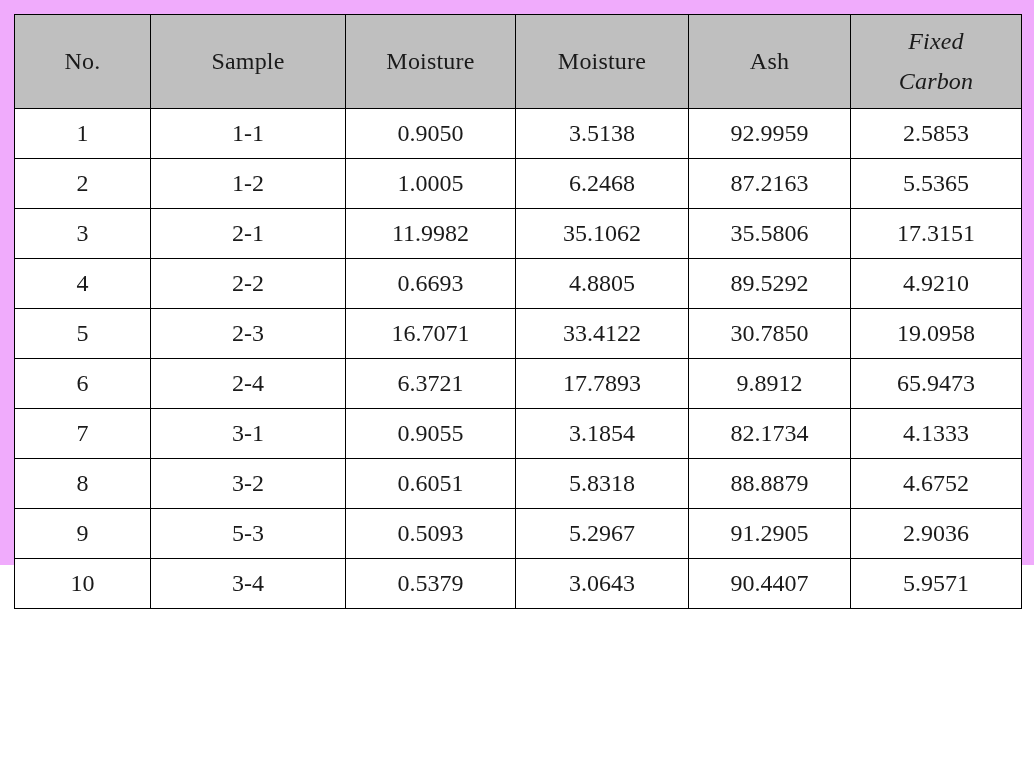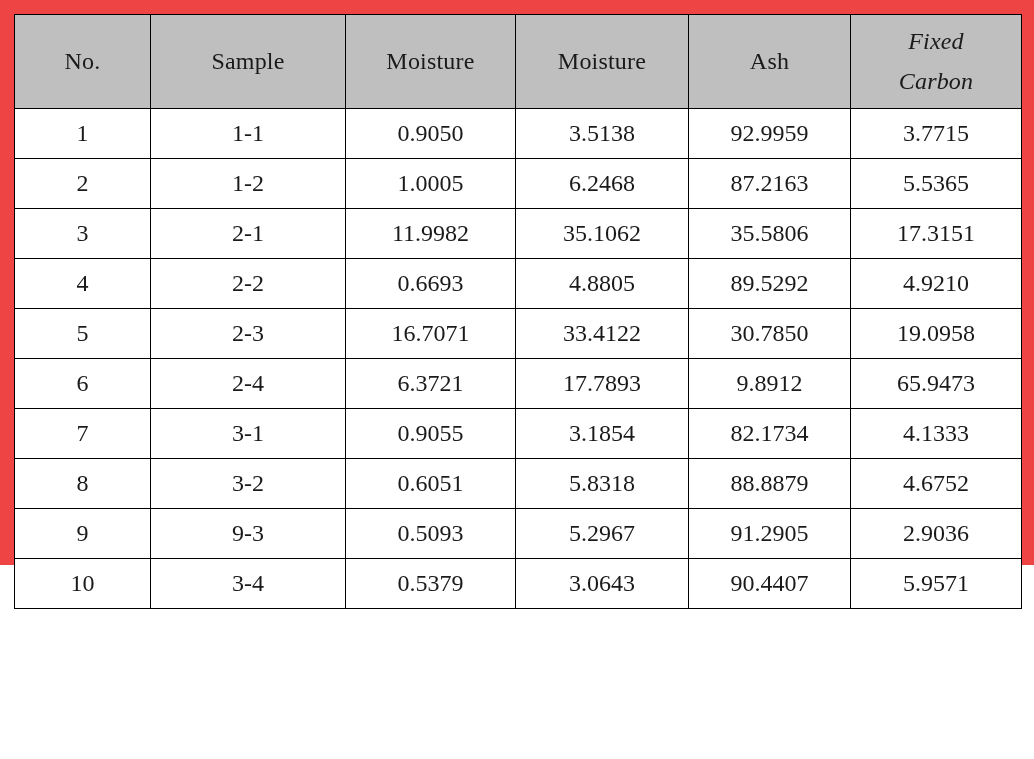--- a/index.html
+++ b/index.html
@@ -11,21 +11,21 @@
     width: 1034px;
     height: 759px;
     font-family: "Liberation Serif", "DejaVu Serif", serif;
     overflow: hidden;
   }
 
   #page {
     position: relative;
     width: 1034px;
     height: 565px;
-    background: #ef4444;
+    background: #f0abfc;
   }
 
   
   #proximate-table {
     position: absolute;
     left: 14px;
     top: 14px;
     width: 1007px;
     border-collapse: collapse;
     table-layout: fixed;
@@ -109,21 +109,21 @@
         </th>
       </tr>
     </thead>
     <tbody id="table-body">
         <tr>
           <td>1</td>
           <td>1-1</td>
           <td>0.9050</td>
           <td>3.5138</td>
           <td>92.9959</td>
-          <td>3.7715</td>
+          <td>2.5853</td>
         </tr>
         <tr>
           <td>2</td>
           <td>1-2</td>
           <td>1.0005</td>
           <td>6.2468</td>
           <td>87.2163</td>
           <td>5.5365</td>
         </tr>
         <tr>
@@ -169,21 +169,21 @@
         <tr>
           <td>8</td>
           <td>3-2</td>
           <td>0.6051</td>
           <td>5.8318</td>
           <td>88.8879</td>
           <td>4.6752</td>
         </tr>
         <tr>
           <td>9</td>
-          <td>9-3</td>
+          <td>5-3</td>
           <td>0.5093</td>
           <td>5.2967</td>
           <td>91.2905</td>
           <td>2.9036</td>
         </tr>
         <tr>
           <td>10</td>
           <td>3-4</td>
           <td>0.5379</td>
           <td>3.0643</td>

